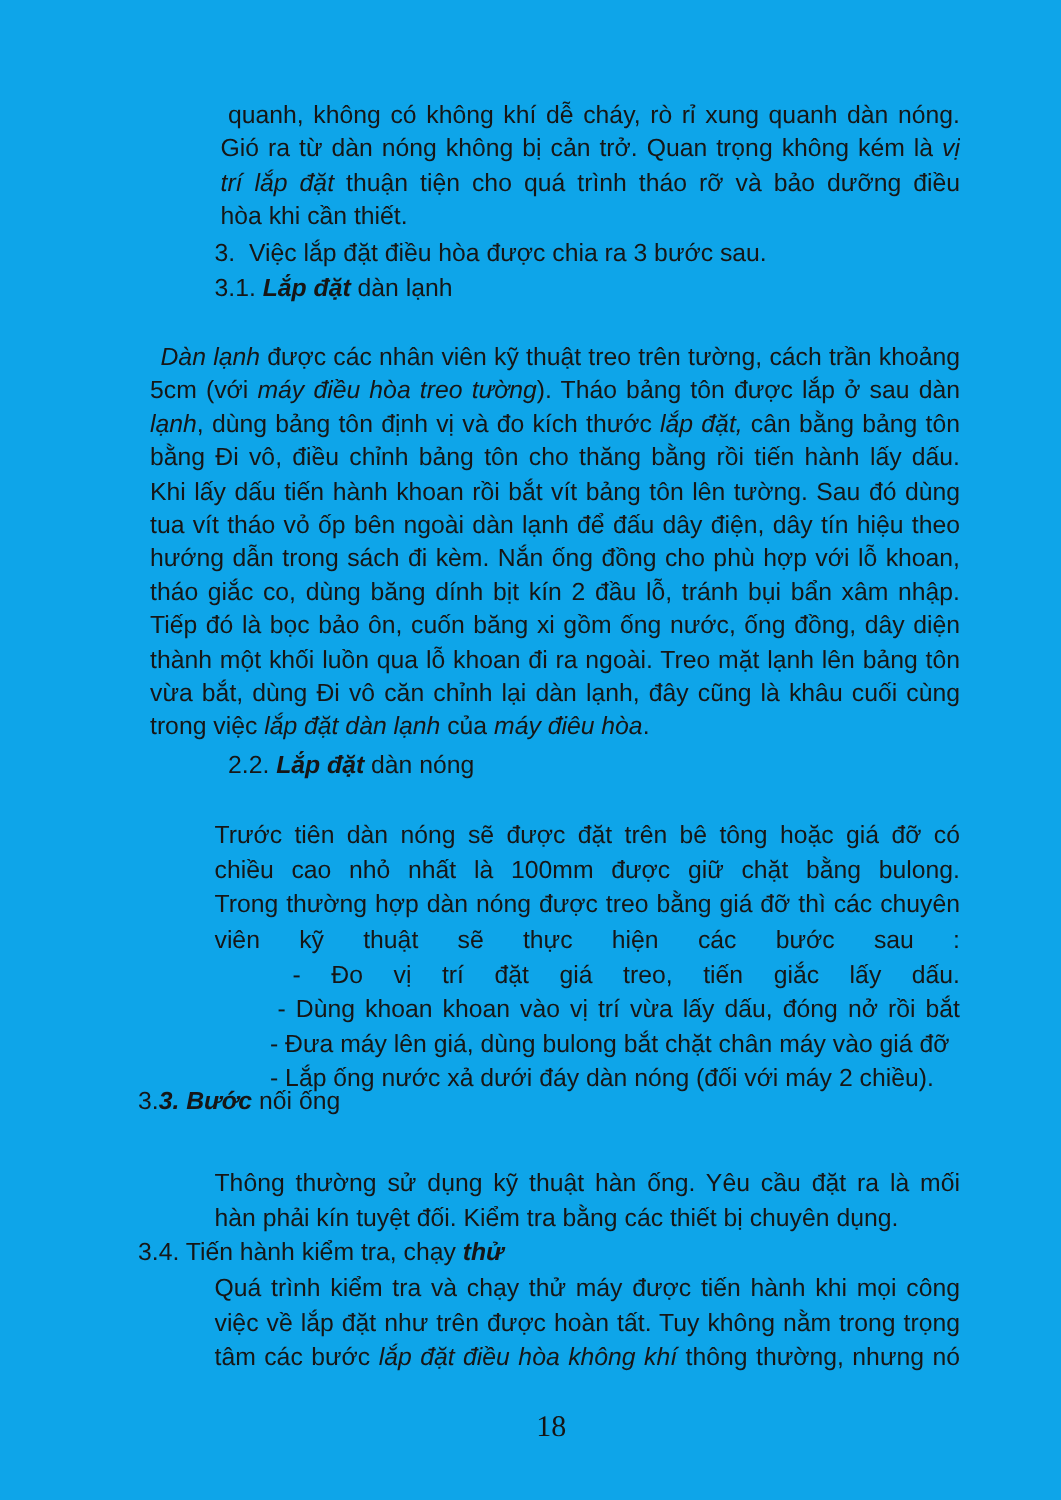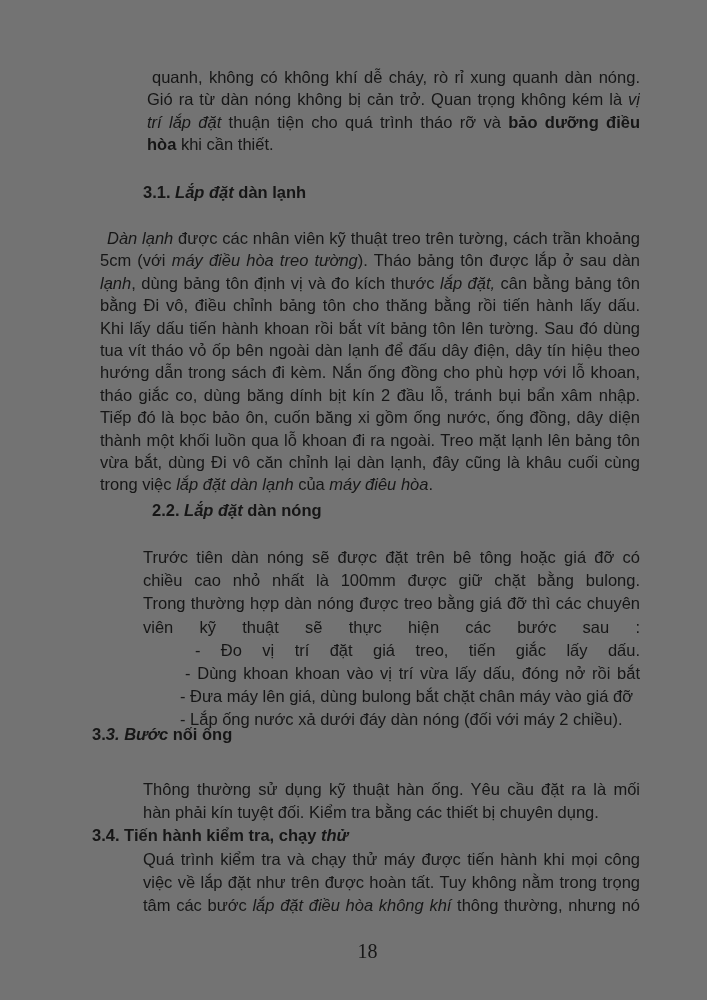--- a/index.html
+++ b/index.html
@@ -1,37 +1,37 @@
 <!DOCTYPE html>
 <html><head>
 <meta charset="utf-8">
 <style>
   html, body { margin: 0; padding: 0; background: #ffffff; }
   .page {
     position: relative;
     width: 707px;
     height: 1000px;
-    background: #737373;
+    background: #0ea5e9;
     overflow: hidden;
     font-family: "Liberation Sans", "DejaVu Sans", sans-serif;
     font-size: 16.5px;
     color: #161616;
   }
   .block { position: absolute; }
   .line {
     text-align: justify;
     text-align-last: justify;
     -moz-text-align-last: justify;
     white-space: normal;
     overflow: hidden;
   }
   .line.no-just { text-align: left; text-align-last: left; -moz-text-align-last: left; }
   .s-r { font-style: normal; font-weight: normal; }
   .s-i { font-style: italic; font-weight: normal; }
-  .s-b { font-style: normal; font-weight: bold; margin-top: 48px; }
+  .s-b { font-style: normal; font-weight: normal; margin-top: 48px; }
   .s-bi { font-style: italic; font-weight: bold; }
 
   #blkA { top: 66px;  left: 147px; width: 493px; line-height: 22.4px; }
   #h1   { top: 158px; left: 143px; width: 520px; line-height: 22.4px; }
   #h2   { top: 181px; left: 143px; width: 400px; line-height: 22.4px; }
   #blkB { top: 227px; left: 100px; width: 540px; line-height: 22.4px; }
   #h3   { top: 499px; left: 152px; width: 400px; line-height: 22.4px; }
   #blkC { top: 546px; left: 143px; width: 497px; line-height: 23.2px; }
   #h4   { top: 723px; left: 92px;  width: 400px; line-height: 23.2px; }
   #blkD { top: 778px; left: 143px; width: 497px; line-height: 23.2px; }
@@ -48,20 +48,23 @@
 </style>
 </head>
 <body>
 
 <div class="page">
   <div class="block" id="blkA">
       <div class="line" style="padding-left: 5px;"><span class="s-r">quanh, không có không khí dễ cháy, rò rỉ xung quanh dàn nóng.</span></div>
       <div class="line"><span class="s-r">Gió ra từ dàn nóng không bị cản trở. Quan trọng không kém là </span><span class="s-i">vị</span></div>
       <div class="line"><span class="s-i">trí lắp đặt</span><span class="s-r"> thuận tiện cho quá trình tháo rỡ và </span><span class="s-b">bảo dưỡng điều</span></div>
       <div class="line no-just"><span class="s-b">hòa</span><span class="s-r"> khi cần thiết.</span></div>
+    </div>
+  <div class="block" id="h1">
+      <div class="line no-just"><span class="s-b">3.&nbsp; Việc lắp đặt điều hòa được chia ra 3 bước sau.</span></div>
     </div>
   <div class="block" id="h2">
       <div class="line no-just"><span class="s-b">3.1. </span><span class="s-bi">Lắp đặt</span><span class="s-b"> dàn lạnh</span></div>
     </div>
   <div class="block" id="blkB">
       <div class="line" style="padding-left: 7px;"><span class="s-i">Dàn lạnh</span><span class="s-r"> được các nhân viên kỹ thuật treo trên tường, cách trần khoảng</span></div>
       <div class="line"><span class="s-r">5cm (với </span><span class="s-i">máy điều hòa treo tường</span><span class="s-r">). Tháo bảng tôn được lắp ở sau dàn</span></div>
       <div class="line"><span class="s-i">lạnh</span><span class="s-r">, dùng bảng tôn định vị và đo kích thước </span><span class="s-i">lắp đặt,</span><span class="s-r"> cân bằng bảng tôn</span></div>
       <div class="line"><span class="s-r">bằng Đi vô, điều chỉnh bảng tôn cho thăng bằng rồi tiến hành lấy dấu.</span></div>
       <div class="line"><span class="s-r">Khi lấy dấu tiến hành khoan rồi bắt vít bảng tôn lên tường. Sau đó dùng</span></div>

